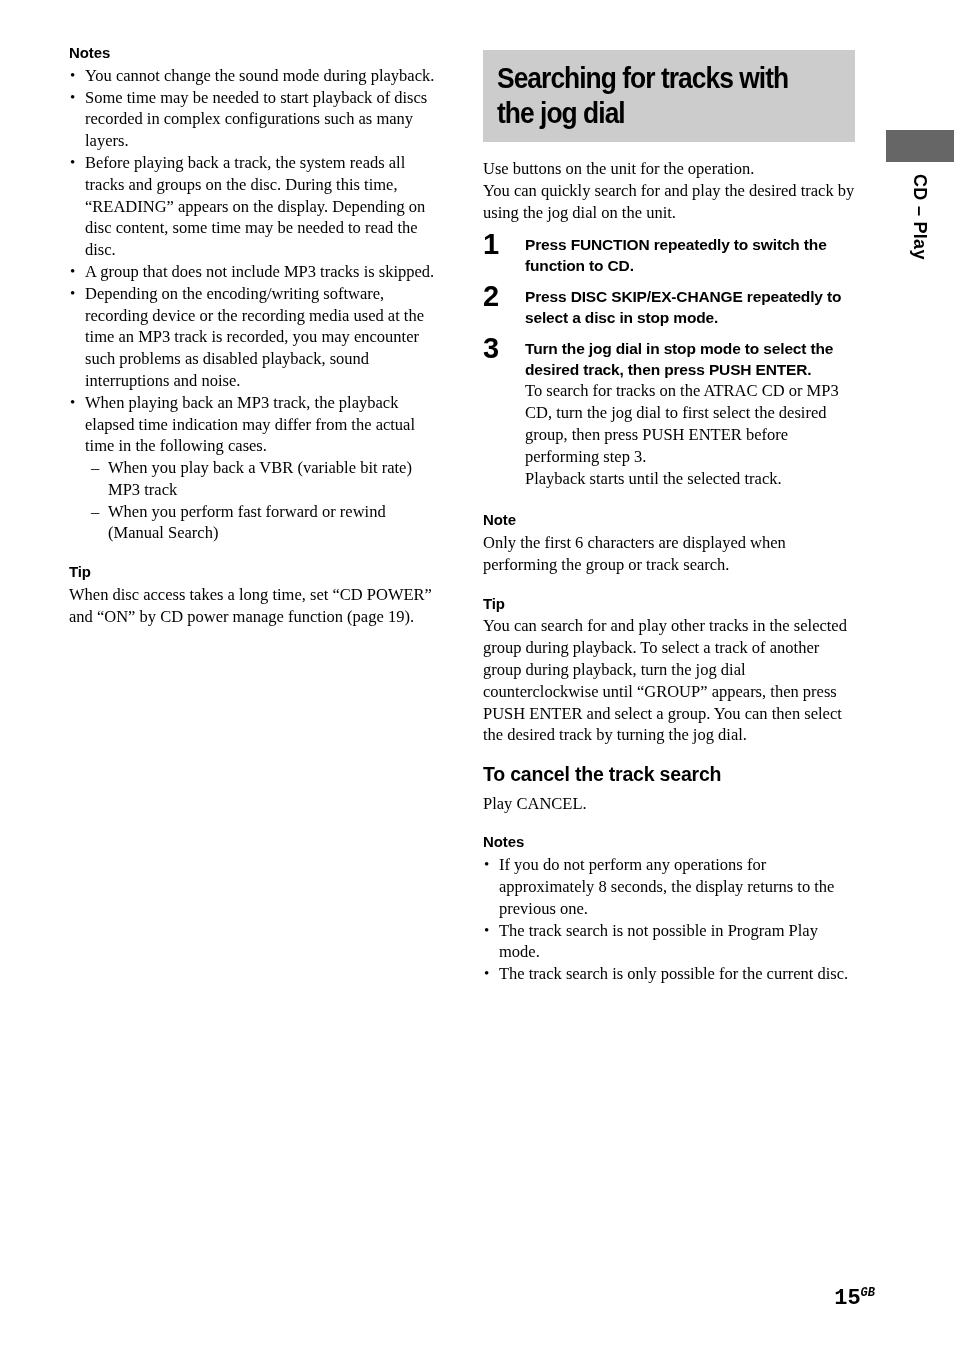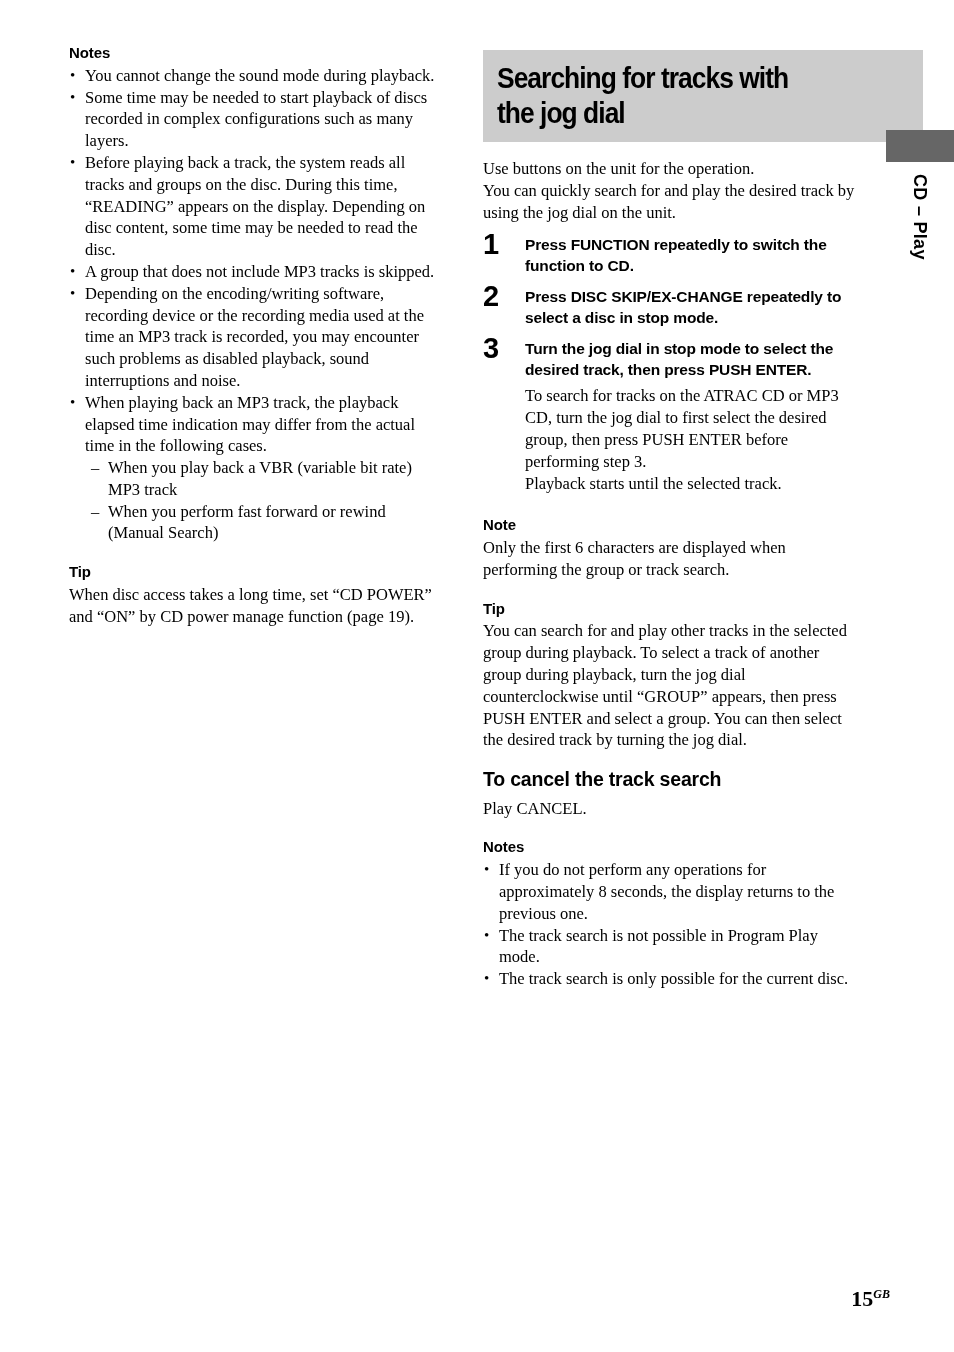--- a/index.html
+++ b/index.html
@@ -96,21 +96,21 @@
     line-height: 21.8px;
   }
 
   .gap-tip { height: 19px; }
   .gap-sm  { height: 11px; }
   .gap-md  { height: 17px; }
 
   
   .title-banner {
     background: #cccccc;
-    width: 440px;
+    width: 372px;
     box-sizing: border-box;
     padding: 10px 14px 12px 14px;
     margin: 0 0 16px 0;
   }
   .title-banner .ttl {
     font-family: "Liberation Sans", sans-serif;
     font-weight: bold;
     font-size: 30px;
     line-height: 35px;
     letter-spacing: -1.1px;
@@ -140,21 +140,20 @@
     font-weight: bold;
     font-size: 15.5px;
     line-height: 20.5px;
     letter-spacing: -0.15px;
   }
   .step .step-sub {
     font-family: "Liberation Serif", serif;
     font-weight: normal;
     font-size: 16.5px;
     line-height: 21.8px;
-    margin-top: 5px;
   }
   .step .step-sub2 {
     font-family: "Liberation Serif", serif;
     font-weight: normal;
     font-size: 16.5px;
     line-height: 21.8px;
   }
 
   
   .edge-tab {
@@ -182,23 +181,23 @@
     font-family: "Liberation Sans", sans-serif;
     font-weight: bold;
     font-size: 18px;
     letter-spacing: 0.3px;
     white-space: nowrap;
   }
 
   
   .folio {
     position: absolute;
-    right: 64px;
+    right: 79px;
     bottom: 42px;
-    font-family: Liberation Serif, serif;
+    font-family: Liberation Mono, monospace;
     font-weight: bold;
     font-size: 22px;
     line-height: 1;
   }
   .folio .sup {
     font-size: 12px;
     font-style: italic;
     vertical-align: super;
     font-weight: bold;
   }

